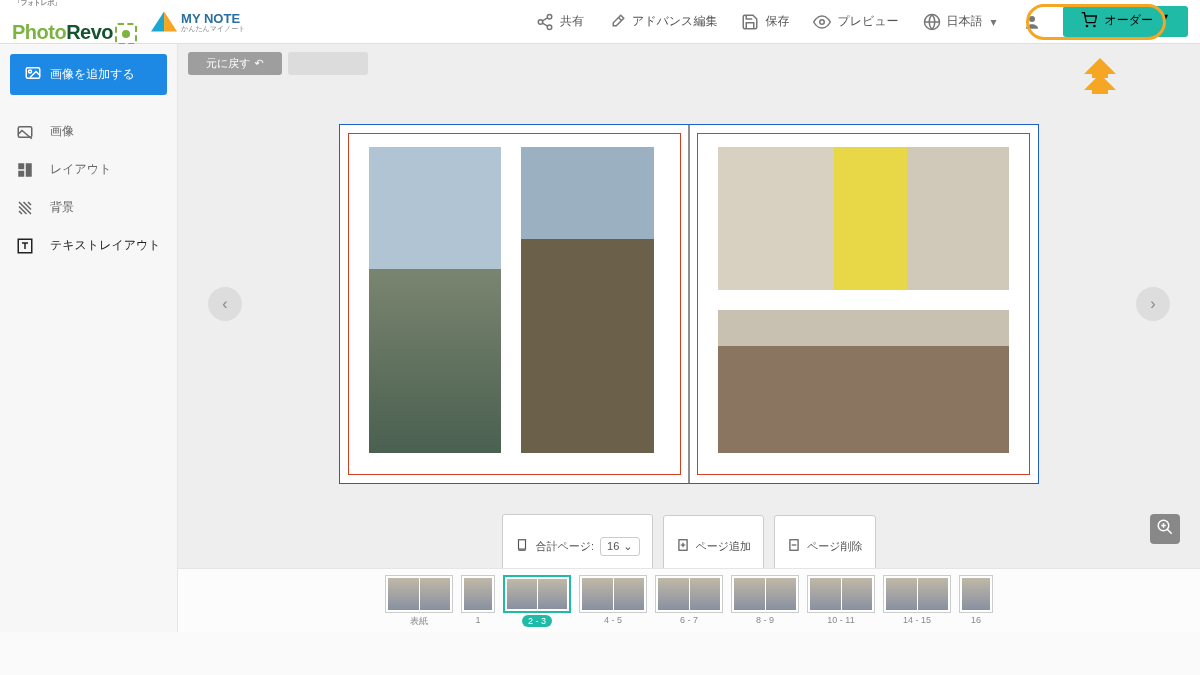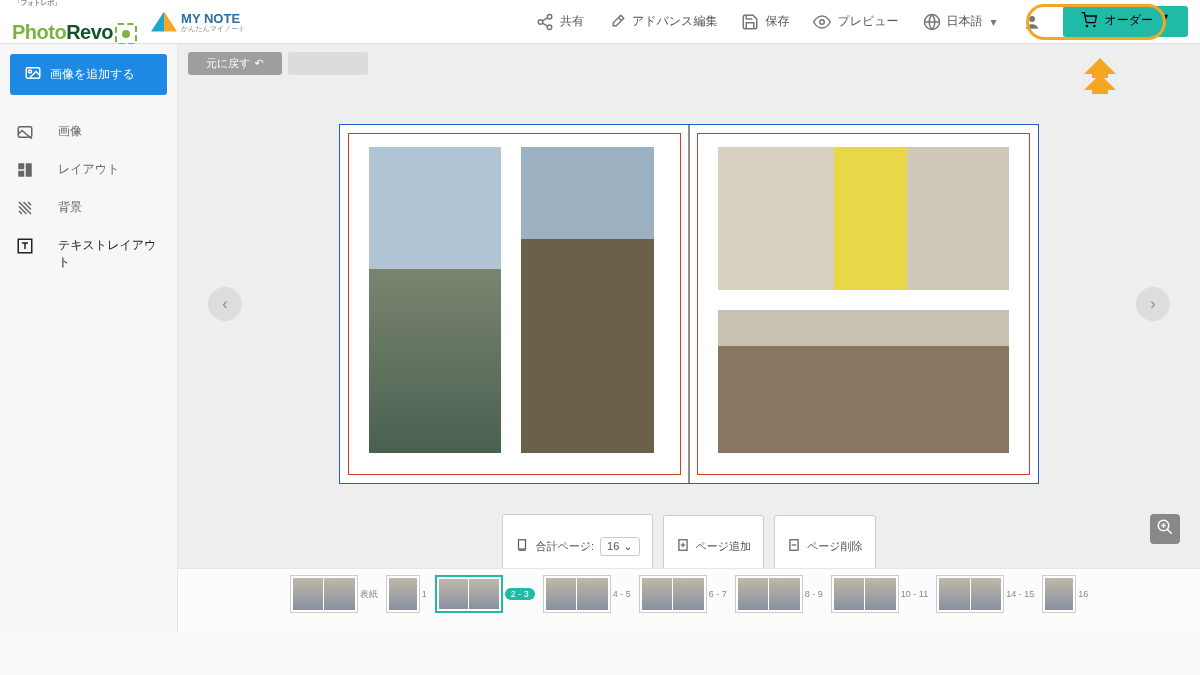--- a/index.html
+++ b/index.html
@@ -22,21 +22,21 @@
 .header-sp{flex:1}
 .hbtn{display:flex;align-items:center;gap:6px;padding:0 12px;height:60px;font-size:12px;color:#555;cursor:pointer}
 .hico{width:18px;height:18px;display:flex;align-items:center;justify-content:center;color:#777}
 .order-btn{background:#1fbba6;color:#000000;padding:6px 18px;border-radius:3px;font-size:12px;display:flex;align-items:flex-start;gap:8px;margin-left:10px;cursor:pointer}
 .order-btn .caret{font-size:9px}
 .highlight-circle{position:absolute;top:4px;right:34px;width:140px;height:36px;border:3px solid #f5a623;border-radius:18px;pointer-events:none;z-index:100}
 .highlight-arrow{position:absolute;top:52px;right:76px;z-index:100;pointer-events:none}
 .main{display:flex;height:588px}
 .sidebar{width:178px;background:#f7f7f7;border-right:1px solid #e5e5e5;padding:10px}
 .add-img-btn{background:#1e88e5;color:#fff;padding:10px 14px;border-radius:3px;font-size:12px;display:flex;align-items:center;gap:8px;cursor:pointer;margin-bottom:18px}
-.sbitem{display:flex;align-items:flex-start;gap:24px;padding:10px 6px;font-size:12px;color:#666;cursor:pointer}
+.sbitem{display:flex;align-items:flex-start;gap:16px;padding:10px 6px;font-size:12px;color:#666;cursor:pointer}
 .sbitem.active{color:#222}
 .sbico{width:18px;height:18px;display:flex;align-items:center;justify-content:center;flex-shrink:0}
 .canvas-area{flex:1;background:#eeeeee;position:relative;display:flex;flex-direction:column}
 .toolbar{padding:8px 10px;display:flex;gap:6px}
 .tbtn{background:#9e9e9e;color:#fff;font-size:11px;padding:4px 18px;border-radius:3px;display:flex;align-items:center;gap:4px;cursor:pointer}
 .tbtn.dis{background:#dcdcdc;color:#f5f5f5}
 .canvas-wrap{flex:1;display:flex;align-items:center;justify-content:center;position:relative}
 .navbtn{width:34px;height:34px;border-radius:50%;background:#ddd;display:flex;align-items:center;justify-content:center;color:#888;cursor:pointer;position:absolute;top:50%;transform:translateY(-50%)}
 .navbtn.l{left:30px}.navbtn.r{right:30px}
 .spread{width:700px;height:360px;background:#fff;border:1px solid #2060c8;display:flex;position:relative}
@@ -45,21 +45,21 @@
 .ph{position:absolute;background:#888;background-size:cover;background-position:center}
 .ph1{left:6%;top:4%;width:40%;height:90%;background:linear-gradient(#b0c4d4 40%,#7a8570 40%,#4a6050)}
 .ph2{left:52%;top:4%;width:40%;height:90%;background:linear-gradient(#9bb0c0 30%,#6b604a 30%)}
 .ph3{left:6%;top:4%;width:88%;height:42%;background:linear-gradient(90deg,#d8d0c0 40%,#e8d848 40% 65%,#d0c8b8 65%)}
 .ph4{left:6%;top:52%;width:88%;height:42%;background:linear-gradient(#c8c0b0 25%,#8a7560 25%)}
 .zoom-btn{position:absolute;bottom:88px;right:20px;width:30px;height:30px;background:#888;border-radius:4px;display:flex;align-items:center;justify-content:center;color:#fff;cursor:pointer}
 .bottom-bar{height:44px;display:flex;align-items:center;justify-content:center;gap:10px;background:#eee}
 .bbtn{background:#fff;border:1px solid #ccc;padding:22px 12px;border-radius:3px;font-size:11px;color:#555;display:flex;align-items:center;gap:6px;cursor:pointer}
 .pgsel{display:inline-flex;align-items:center;border:1px solid #ccc;padding:2px 6px;border-radius:3px;gap:4px;font-size:11px}
 .thumbs{height:64px;background:#fcfcfc;border-top:1px solid #e5e5e5;display:flex;align-items:flex-start;justify-content:center;gap:8px;padding:6px 0}
-.thumb{display:flex;flex-direction:row;align-items:center;gap:2px;cursor:pointer}
+.thumb{display:flex;flex-direction:column;align-items:center;gap:2px;cursor:pointer}
 .thumb-img{width:68px;height:38px;background:#fff;border:1px solid #ccc;display:flex;padding:2px;gap:1px}
 .thumb-img.single{width:34px}
 .thumb-img div{flex:1;background:linear-gradient(#c0b8a8,#8890a0)}
 .thumb.active .thumb-img{border:2px solid #1fbba6}
 .thumb-label{font-size:9px;color:#888}
 .thumb.active .thumb-label{background:#1fbba6;color:#fff;padding:1px 6px;border-radius:8px}
 svg{width:100%;height:100%}
 </style>
 </head>
 <body>

